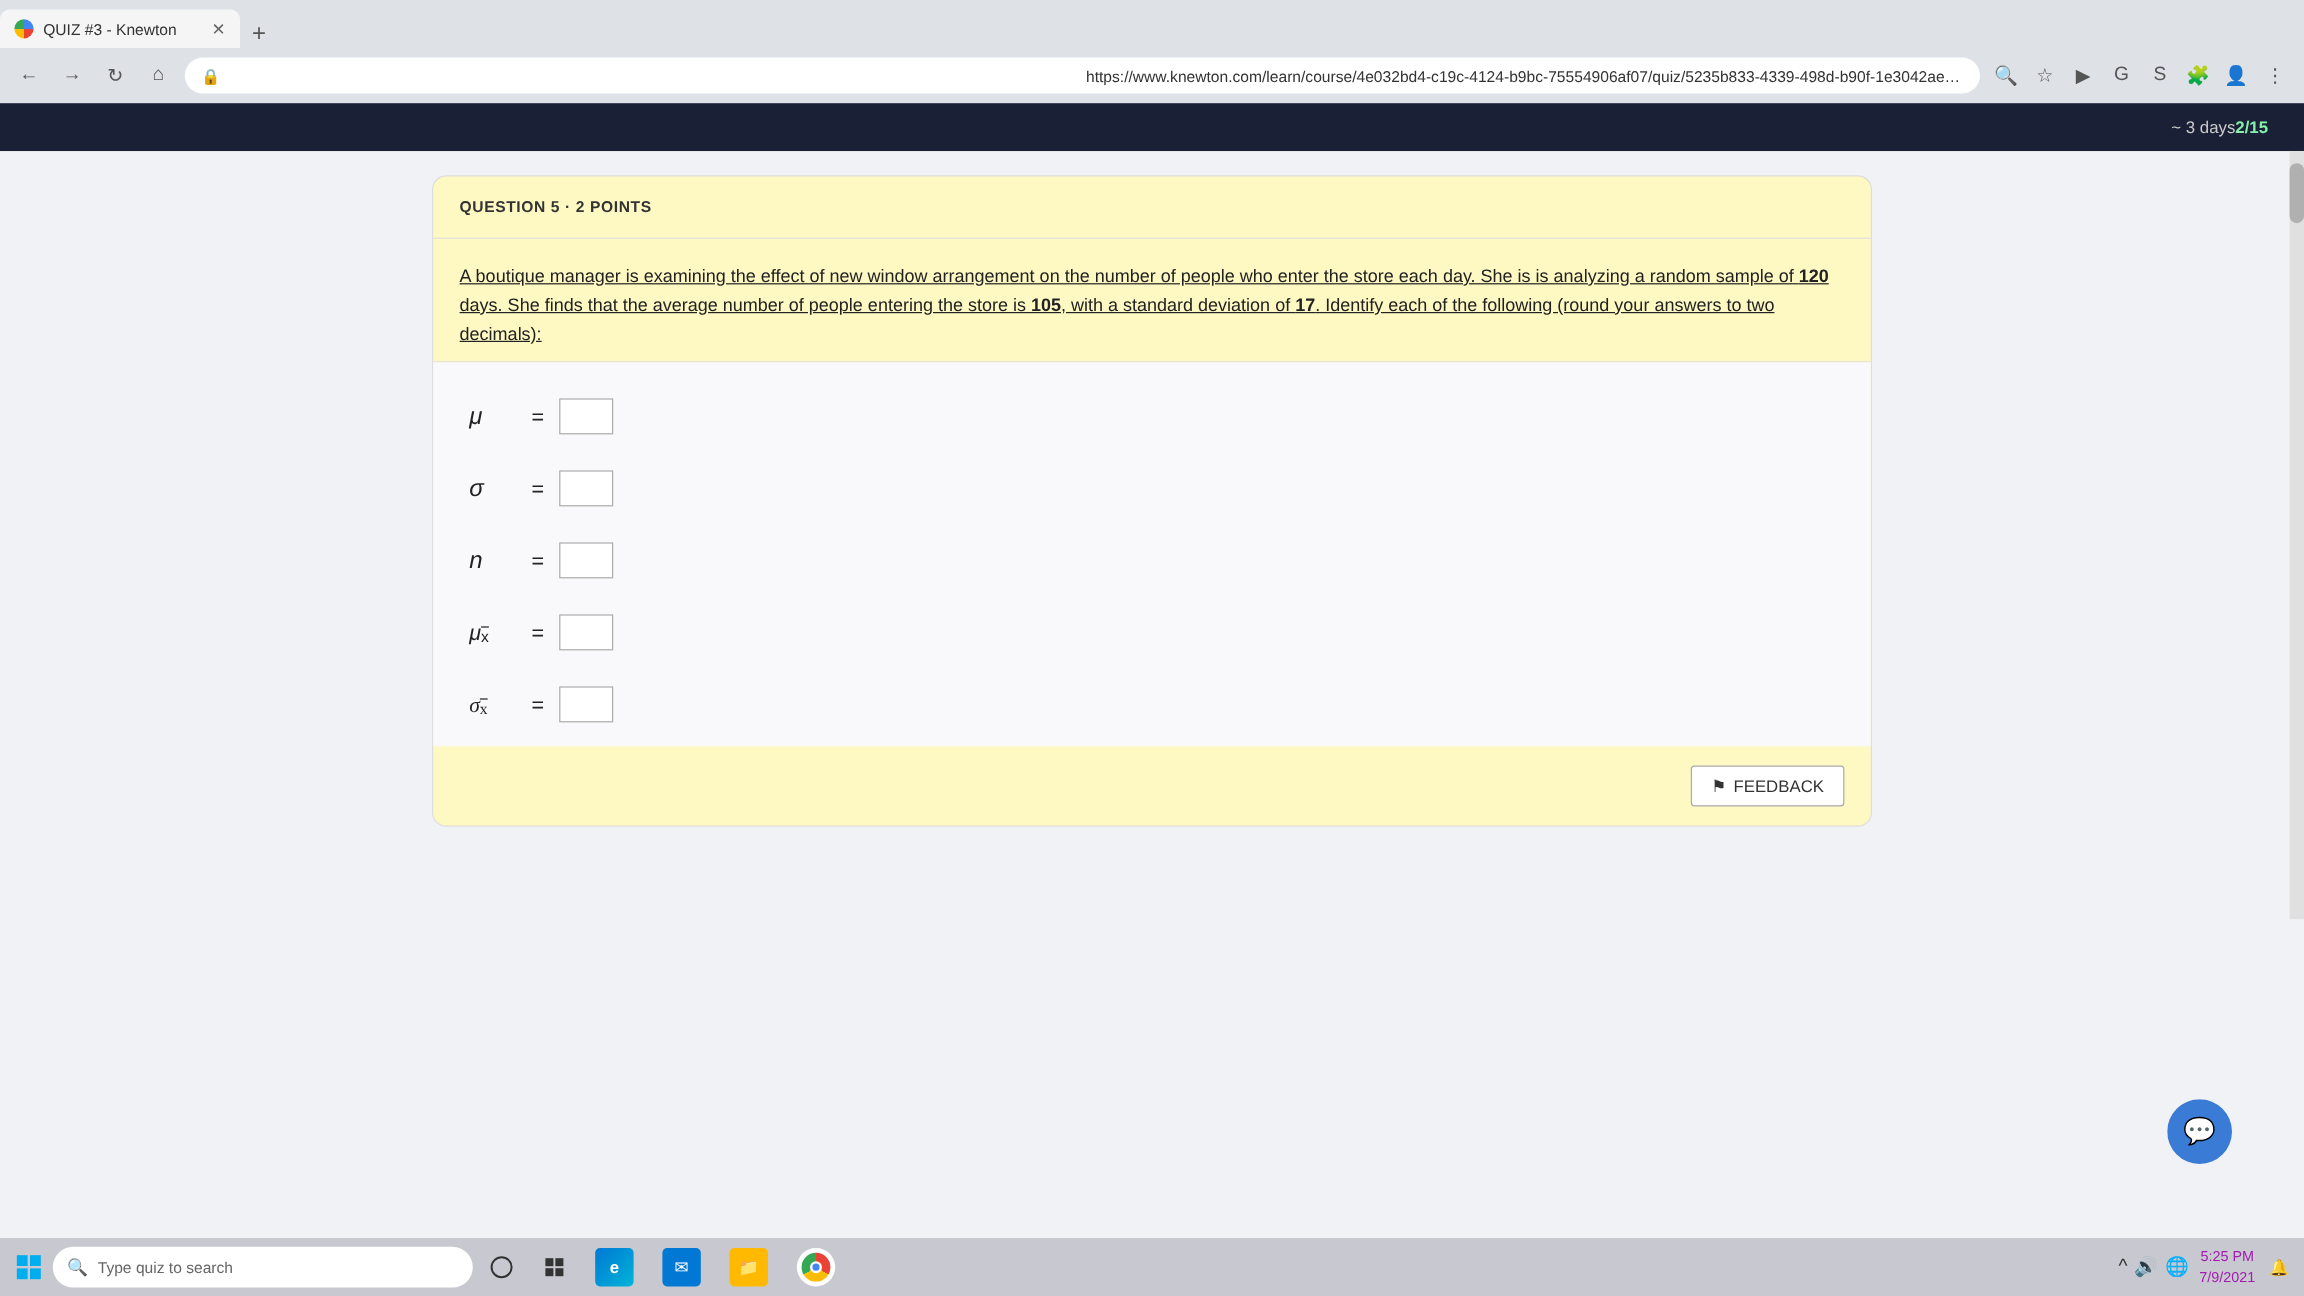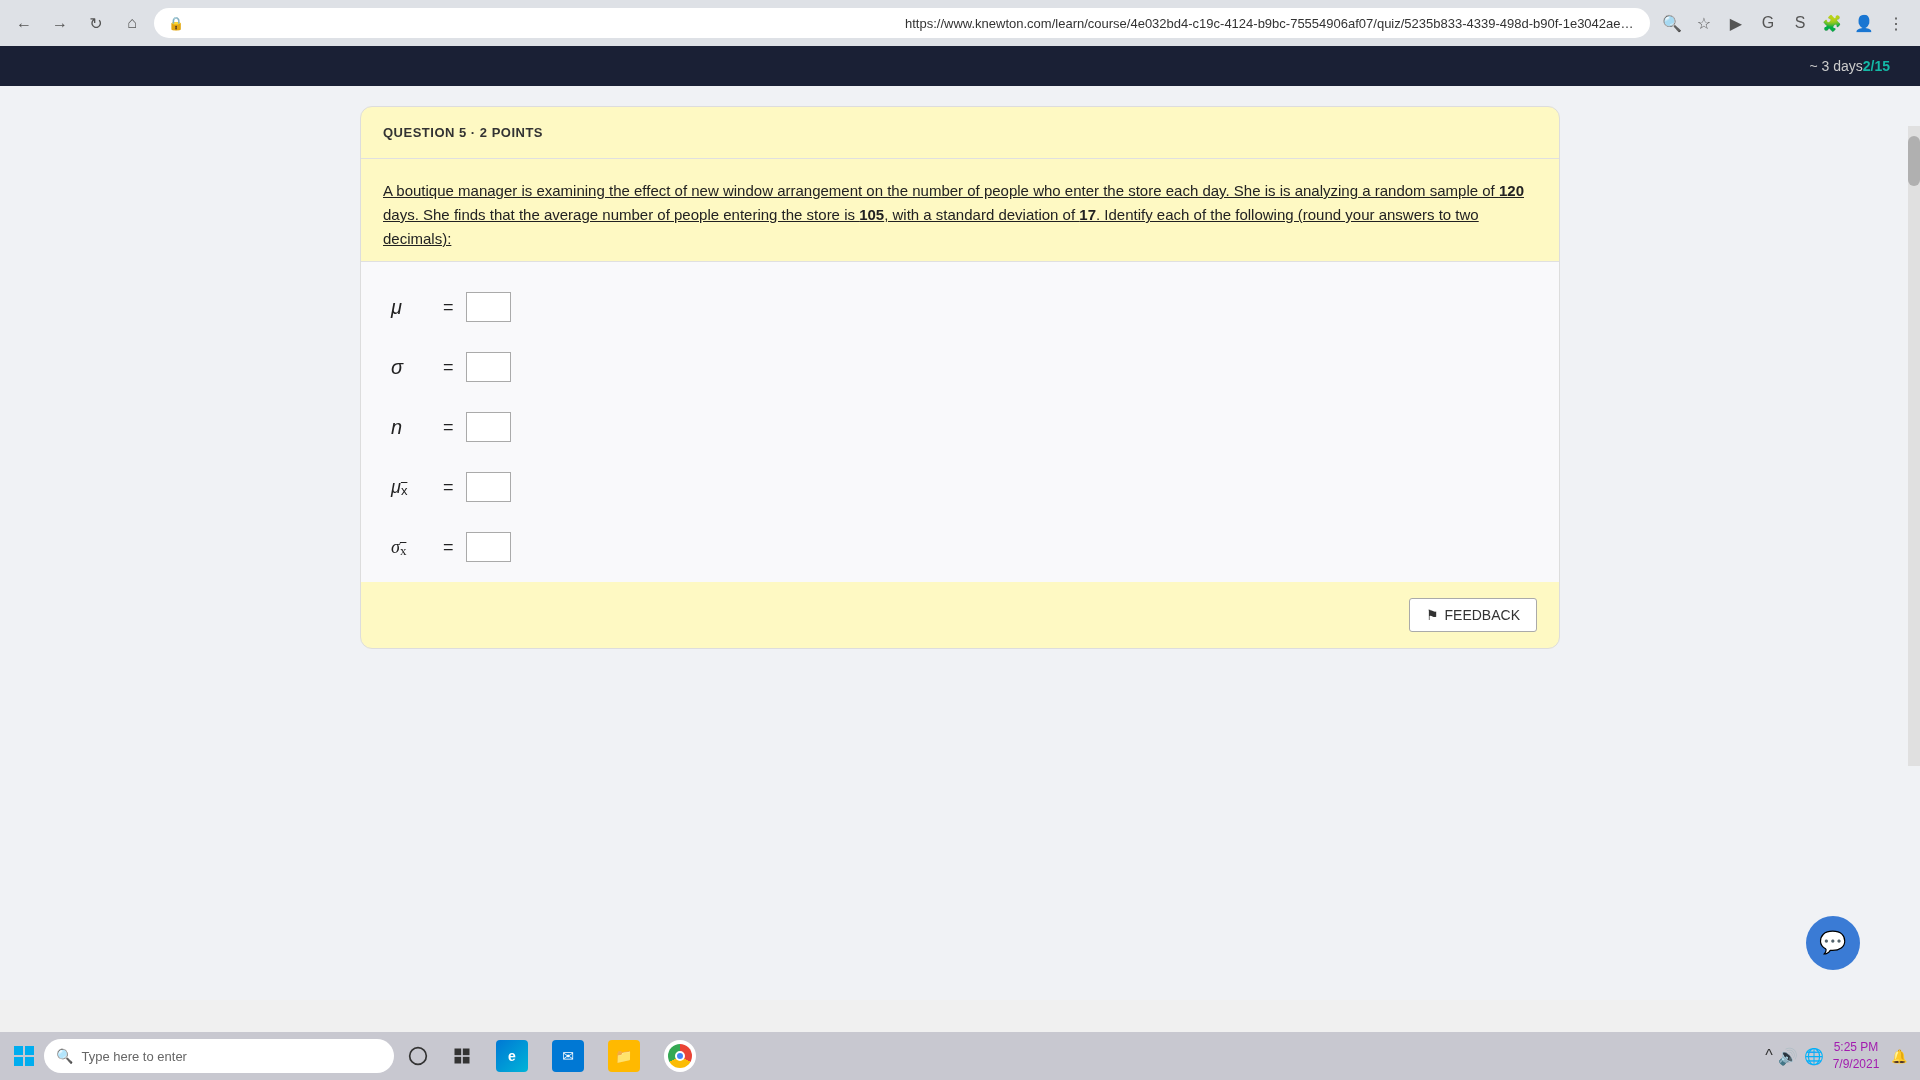--- a/index.html
+++ b/index.html
@@ -18,21 +18,21 @@
     .nav-btn { background: none; border: none; cursor: pointer; color: #555; font-size: 16px; padding: 4px; border-radius: 50%; width: 28px; height: 28px; display: flex; align-items: center; justify-content: center; }
     .address-input { flex: 1; background: #fff; border: none; border-radius: 20px; padding: 6px 14px; font-size: 13px; color: #333; display: flex; align-items: center; gap: 6px; height: 30px; }
     .address-input span { flex: 1; overflow: hidden; text-overflow: ellipsis; white-space: nowrap; font-size: 13px; }
     .lock-icon { color: #555; font-size: 12px; }
     .toolbar-icons { display: flex; gap: 4px; align-items: center; }
     .toolbar-icon { background: none; border: none; cursor: pointer; color: #555; font-size: 16px; padding: 4px; border-radius: 4px; width: 28px; height: 28px; display: flex; align-items: center; justify-content: center; }
 
     
     .knewton-bar { background: #1a2035; color: #fff; height: 40px; display: flex; align-items: center; justify-content: flex-end; padding: 0 30px; font-size: 14px; }
     .knewton-bar-time { color: #ccc; }
-    .knewton-bar-progress { color: #14b8a6; font-weight: bold; }
+    .knewton-bar-progress { color: #86efac; font-weight: bold; }
 
     
     .main-content { background: #f0f2f5; padding: 20px 360px; height: calc(1080px - 40px - 86px - 40px); }
 
     
     .question-card { background: #fef9c3; border: 1px solid #ddd; border-radius: 12px; }
     .question-header { padding: 18px 22px; border-bottom: 1px solid #e0e0e0; font-size: 13px; color: #333; font-weight: 600; letter-spacing: 0.5px; }
     .question-body { padding: 20px 22px 10px 22px; font-size: 15px; color: #222; line-height: 1.6; border-bottom: 1px solid #e0e0e0; text-decoration: underline; }
     .question-body .bold-num { font-weight: bold; }
 
@@ -83,20 +83,30 @@
     .files-icon { background: #ffb900; }
     .chrome-icon { background: #fff; border-radius: 50%; }
 
     .italic { font-style: italic; }
   </style>
 </head>
 <body>
 
 <div class="browser-chrome">
 
+  <div class="tab-bar">
+    <div class="tab">
+      <div class="tab-favicon">
+        <div class="tab-favicon-circle"></div>
+      </div>
+      <span>QUIZ #3 - Knewton</span>
+      <span class="tab-close">✕</span>
+    </div>
+    <button class="tab-new">+</button>
+  </div>
 
   <div class="address-bar-row">
     <button class="nav-btn">←</button>
     <button class="nav-btn">→</button>
     <button class="nav-btn">↻</button>
     <button class="nav-btn">⌂</button>
     <div class="address-input">
       <span class="lock-icon">🔒</span>
       <span>https://www.knewton.com/learn/course/4e032bd4-c19c-4124-b9bc-75554906af07/quiz/5235b833-4339-498d-b90f-1e3042ae85ec</span>
     </div>
@@ -186,21 +196,21 @@
     <div class="windows-icon">
       <div class="windows-pane" style="background:#00adef;"></div>
       <div class="windows-pane" style="background:#00adef;"></div>
       <div class="windows-pane" style="background:#00adef;"></div>
       <div class="windows-pane" style="background:#00adef;"></div>
     </div>
   </button>
 
   <div class="search-bar">
     <span class="search-icon">🔍</span>
-    <span class="search-text">Type here to enter</span>
+    <span class="search-text">Type quiz to search</span>
   </div>
 
   <button class="taskbar-icon">
     <svg viewBox="0 0 24 24" fill="none" stroke="#333" stroke-width="2">
       <circle cx="12" cy="12" r="10"></circle>
     </svg>
   </button>
 
   <button class="taskbar-icon">
     <svg viewBox="0 0 24 24" fill="#333">

